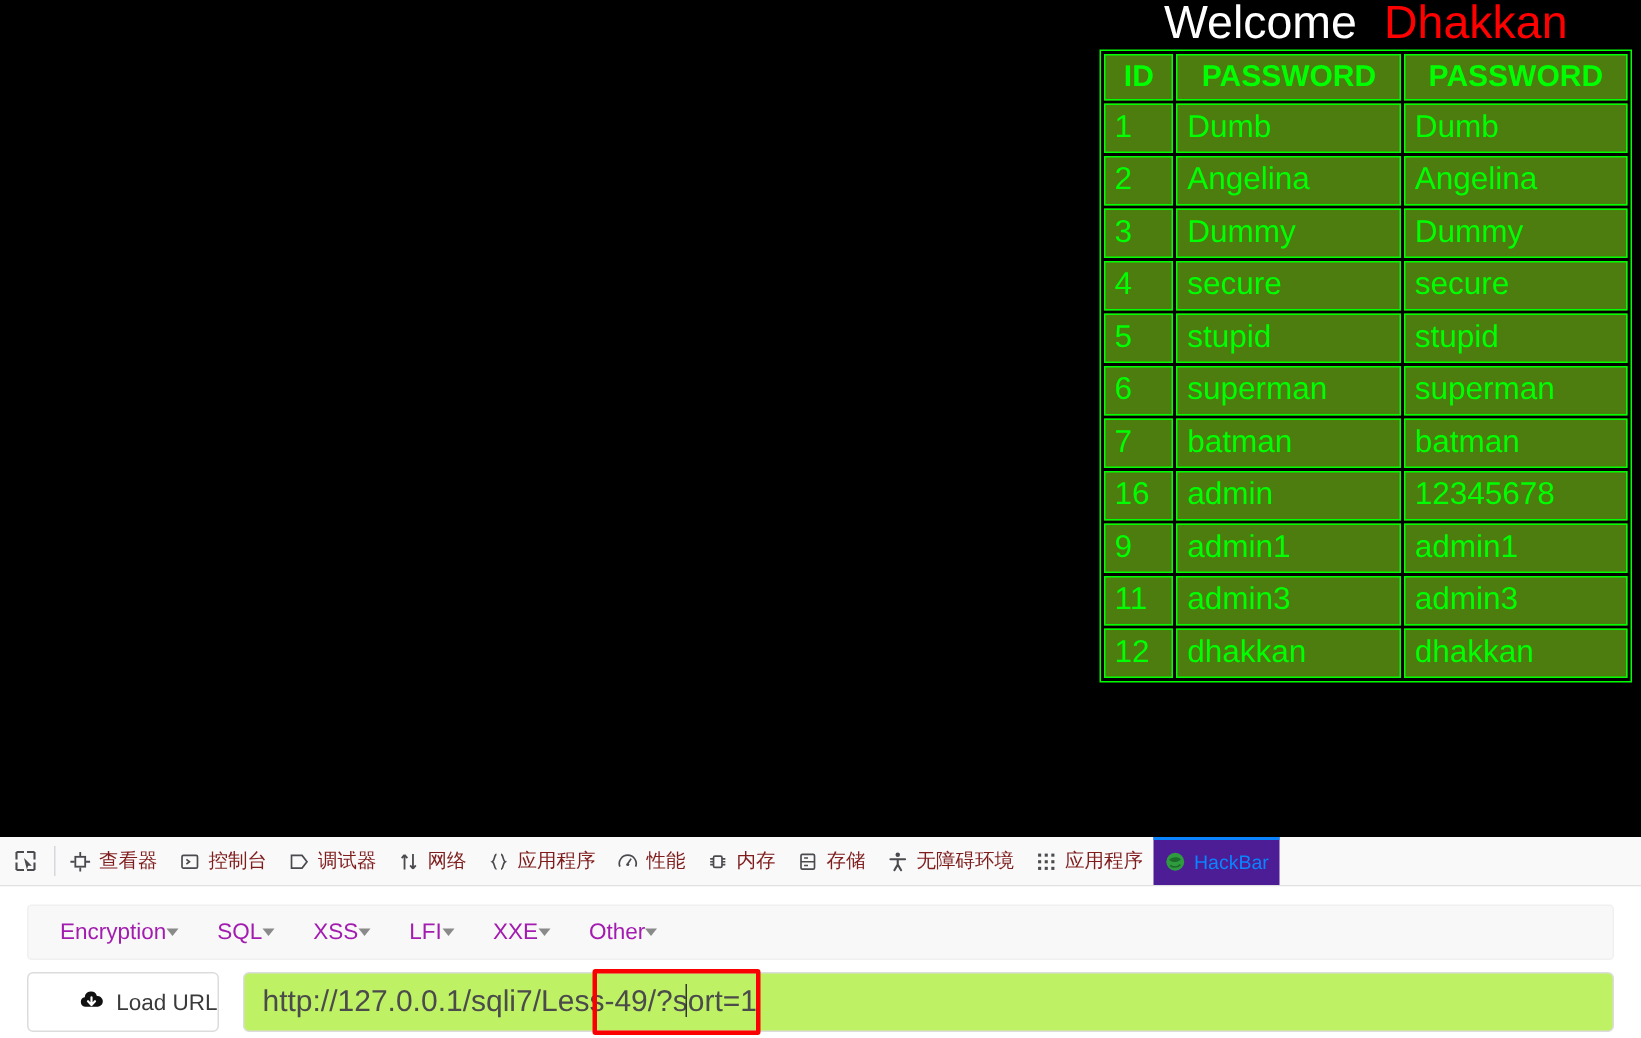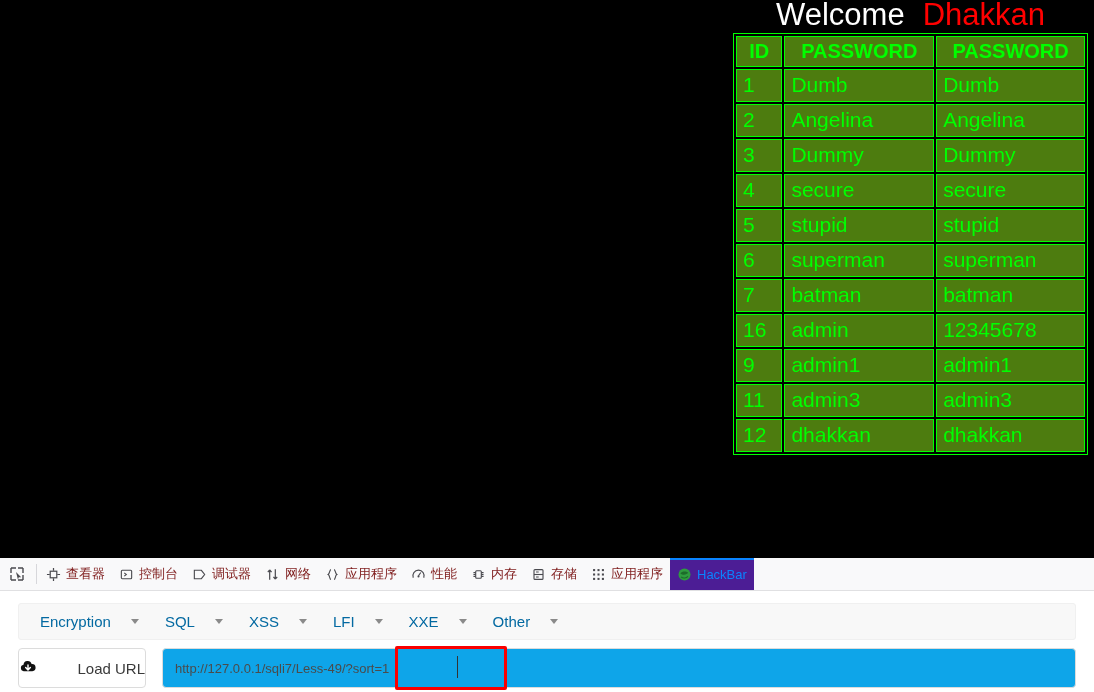--- a/index.html
+++ b/index.html
@@ -121,25 +121,25 @@
     left: 18px; top: 12px;
     width: 1058px; height: 37px;
     background: #f8f8f8;
     border: 1px solid #f0f0f0;
     border-radius: 3px;
     display: flex;
     align-items: center;
     padding-left: 8px;
   }
   .hb-menu-item {
-    display: flex; align-items: center; gap: 20px;
+    display: flex; align-items: center; gap: 0;
     padding: 0 13px;
     height: 100%;
     font-size: 15px;
-    color: #0369a1;
+    color: #a21caf;
     cursor: pointer;
     white-space: nowrap;
   }
   .caret {
     width: 0; height: 0;
     border-left: 4px solid transparent;
     border-right: 4px solid transparent;
     border-top: 5px solid #8a8a8a;
     display: inline-block;
   }
@@ -151,37 +151,37 @@
     display: flex;
     align-items: flex-start;
     gap: 16px;
   }
   #load-url-button {
     width: 128px; height: 40px;
     flex: 0 0 128px;
     border: 1px solid #dcdcdc;
     border-radius: 4px;
     background: #ffffff;
-    display: flex; align-items: center; justify-content: space-between;
+    display: flex; align-items: center; justify-content: flex-end;
     gap: 7px;
     font-size: 15px;
     color: #3a3a3a;
     cursor: pointer;
   }
   #url-input-wrap {
     position: relative;
     flex: 1 1 auto;
     height: 40px;
   }
   #url-input {
     width: 100%; height: 40px;
     border: 1px solid #dcdcdc;
     border-radius: 4px;
-    background: #0ea5e9;
-    font-size: 13px;
+    background: #bef264;
+    font-size: 20px;
     color: #4b4b4b;
     padding: 0 12px;
     font-family: "Liberation Sans", sans-serif;
     outline: none;
   }
   #url-highlight-box {
     position: absolute;
     left: 233px; top: -2px;
     width: 112px; height: 44px;
     border: 3px solid #fa0000;
@@ -362,20 +362,29 @@
     <span class="dt-ico">
       <svg width="15" height="15" viewBox="0 0 16 16">
           <rect x="3.2" y="2.8" width="9.6" height="10.4" rx="1" fill="none" stroke="#4a4a4f" stroke-width="1.2"></rect>
           <path d="M3.2 8 H12.8" stroke="#4a4a4f" stroke-width="1.2"></path>
           <path d="M5.4 5.4 H8.2 M5.4 10.6 H8.2" stroke="#4a4a4f" stroke-width="1.1"></path>
         </svg>
     </span>
     <span>存储</span>
   </div>
 
+  <div class="dt-tab">
+    <span class="dt-ico">
+      <svg width="15" height="15" viewBox="0 0 16 16">
+          <circle cx="8" cy="3" r="1.6" fill="#4a4a4f"></circle>
+          <path d="M2.8 6.2 H13.2 M8 6.2 V10 M8 10 L5.6 14 M8 10 L10.4 14" stroke="#4a4a4f" stroke-width="1.5" fill="none" stroke-linecap="round"></path>
+        </svg>
+    </span>
+    <span>无障碍环境</span>
+  </div>
 
   <div class="dt-tab">
     <span class="dt-ico">
       <svg width="15" height="15" viewBox="0 0 16 16">
         <g fill="#4a4a4f">
           <rect x="2.2" y="2.2" width="2.2" height="2.2"></rect>
             <rect x="6.9" y="2.2" width="2.2" height="2.2"></rect>
             <rect x="11.6" y="2.2" width="2.2" height="2.2"></rect>
           <rect x="2.2" y="6.9" width="2.2" height="2.2"></rect>
             <rect x="6.9" y="6.9" width="2.2" height="2.2"></rect>

